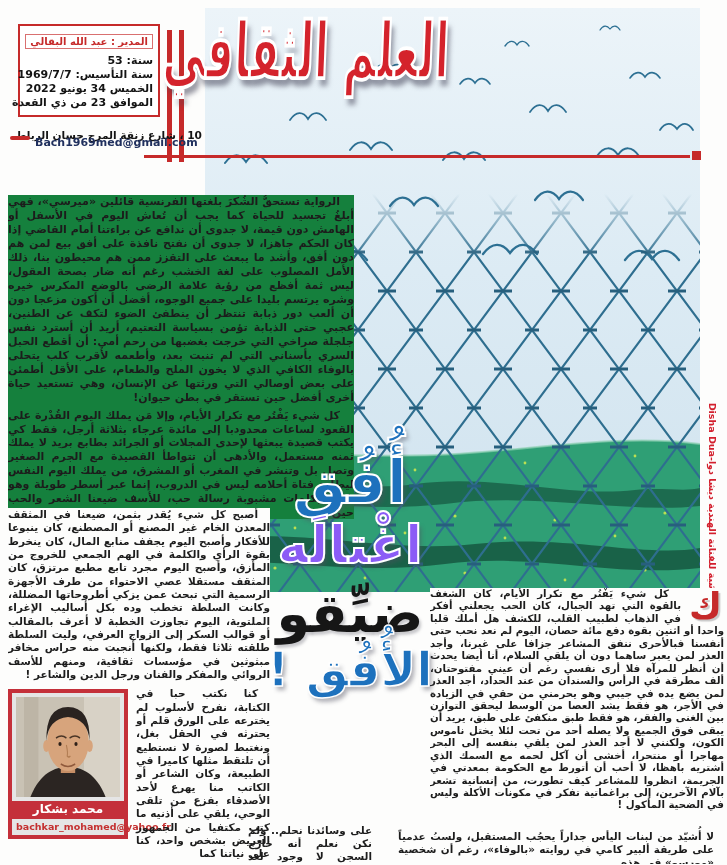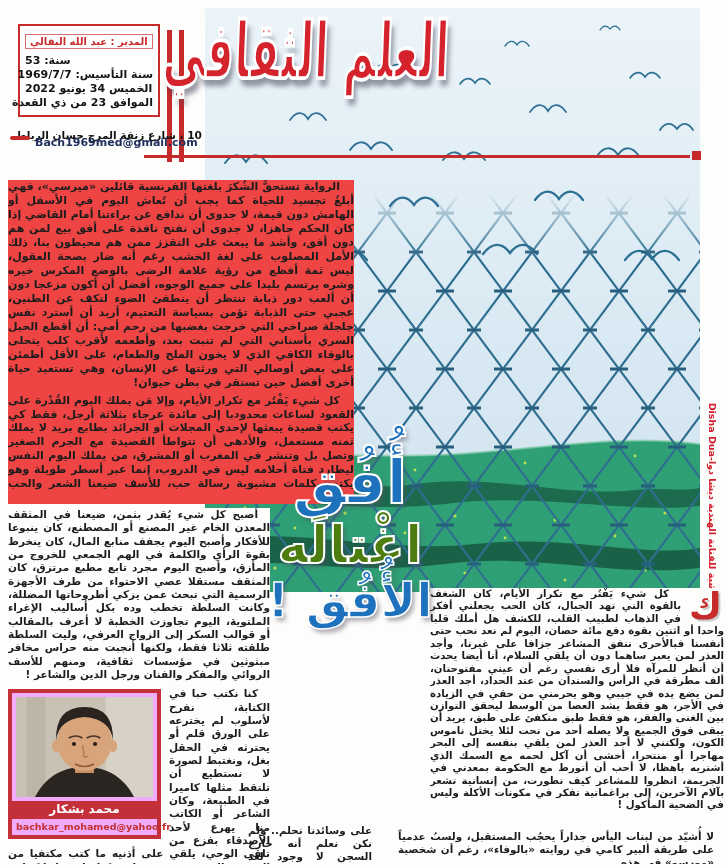--- a/index.html
+++ b/index.html
@@ -5,21 +5,21 @@
   html,body{margin:0;padding:0;}
   body{
     width:727px;height:865px;position:relative;background:#fdfdfc;
     font-family:"DejaVu Sans","Liberation Sans",sans-serif;
     direction:rtl;overflow:hidden;color:#1c1c1c;
   }
   
   .info-box{
     position:absolute;left:18px;top:24px;width:142px;
     border:2px solid #c62a2a;background:#fff;padding:4px 5px 5px;
-    text-align:left;box-sizing:border-box;z-index:7;
+    text-align:right;box-sizing:border-box;z-index:7;
   }
   .director{
     display:inline-block;color:#c62a2a;font-weight:bold;font-size:10px;
     border:1px solid #d97070;padding:1px 4px;margin-bottom:4px;white-space:nowrap;
   }
   .info-line{font-weight:bold;font-size:11px;color:#141414;margin:1px 0;white-space:nowrap;}
   .vbar{position:absolute;top:30px;width:5px;height:132px;background:#c62a2a;z-index:7;}
   .vbar.b1{left:167px;}  .vbar.b2{left:179px;}
   .address-line{
     position:absolute;left:4px;top:129px;width:198px;text-align:right;
@@ -45,41 +45,41 @@
   .artwork{position:absolute;left:205px;top:8px;width:495px;height:584px;z-index:1;}
   .credit{
     position:absolute;left:564px;top:510px;width:292px;height:16px;z-index:3;
     transform:rotate(90deg);transform-origin:center;
     color:#d3202e;font-weight:bold;font-size:9.5px;text-align:center;white-space:nowrap;
   }
   
   .headline{position:absolute;left:252px;top:452px;width:196px;z-index:6;text-align:center;}
   .hw{font-weight:bold;line-height:1.02;-webkit-text-stroke:2px #fff;text-shadow:3px 4px 4px rgba(80,80,95,.45);}
   .hw1{color:#1d71bd;font-size:60px;}
-  .hw2{color:#4d7c0f;font-size:52px;margin-top:6px;}
+  .hw2{color:#8b5cf6;font-size:52px;margin-top:6px;}
   .hw3{color:#161616;font-size:54px;margin-top:14px;-webkit-text-stroke:0;text-shadow:2px 3px 3px rgba(120,120,130,.4);}
   .hw4{color:#1d71bd;font-size:48px;margin-top:4px;-webkit-text-stroke:1.5px #fff;}
   
   .body-text{font-size:11px;font-weight:700;line-height:1.27;text-align:justify;color:#1c1c1c;}
-  .col-left-top{position:absolute;left:8px;top:180px;width:346px;height:324px;background:#ef4444;z-index:4;overflow:hidden;}
+  .col-left-top{position:absolute;left:8px;top:195px;width:346px;height:324px;background:#15803d;z-index:4;overflow:hidden;}
   .col-left-top p{margin:0 0 4px;text-indent:14px;}
   .col-left-bottom{position:absolute;left:8px;top:508px;width:262px;height:356px;background:#fdfdfc;z-index:4;overflow:hidden;font-size:10.5px;}
   .col-left-bottom p{margin:0 0 6px;text-indent:12px;}
   .col-mid-bottom{position:absolute;left:240px;top:816px;width:140px;height:48px;z-index:5;overflow:hidden;font-size:10.4px;}
   .col-right{position:absolute;left:430px;top:588px;width:294px;height:234px;background:#fdfdfc;z-index:4;overflow:hidden;font-size:10.2px;line-height:1.22;}
   .col-right-p2{position:absolute;left:390px;top:822px;width:332px;height:42px;z-index:5;overflow:hidden;font-size:10.4px;}
   .col-right-p2 p,.col-mid-bottom p{margin:8px;}
   .col-right p{margin:0;text-indent:12px;}
   .dropcap{
     float:right;color:#c62a2a;font-size:36px;font-weight:bold;line-height:.9;
     margin:2px 2px 2px 8px;text-shadow:2px 2px 1px #c9c9c9;
   }
   
   .photo-frame{
-    float:left;width:153px;border:4px solid #c4303a;background:#f0abfc;
+    float:left;width:120px;border:4px solid #c4303a;background:#e5e5e5;
     padding:4px 4px 2px;margin:2px 8px 0 0;box-sizing:border-box;
   }
   .photo{width:100%;height:100px;display:block;}
   .photo-caption{
     background:#c4303a;color:#fff;font-weight:bold;text-align:center;
     font-size:12px;padding:1px 0;margin:4px -4px 0;
   }
   .photo-email{color:#c43030;font-weight:bold;text-align:center;font-size:9.5px;direction:ltr;padding-top:2px;}
 </style>
 </head>
@@ -177,20 +177,21 @@
   <span class="masthead-email">Bach1969med@gmail.com</span>
 </div>
 <div class="red-rule"></div>
 <div class="rule-dot"></div>
 
 <div class="paper-title">العلم الثقافي</div>
 
 <div class="headline">
   <div class="hw hw1">أُفُق</div>
   <div class="hw hw2">اغْتالَه</div>
+  <div class="hw hw3">ضيِّقو</div>
   <div class="hw hw4">الأُفُق !</div>
 </div>
 
 <div class="col-left-top body-text">
   <p>الرواية تستحقُّ الشُكرَ بلغتها الفرنسية قائلين «ميرسي»، فهي أبلغُ تجسيد للحياة كما يجب أن تُعاش اليوم في الأسفل أو الهامش دون قيمة، لا جدوى أن ندافع عن براءتنا أمام القاضي إذا كان الحكم جاهزا، لا جدوى أن نفتح نافذة على أفق بيع لمن هم دون أفق، وأشد ما يبعث على التقزز ممن هم محيطون بنا، ذلك الأمل المصلوب على لغة الخشب رغم أنه ضار بصحة العقول، ليس ثمة أفظع من رؤية علامة الرضى بالوضع المكرس خيره وشره يرتسم بليدا على جميع الوجوه، أفضل أن أكون مزعجا دون أن ألعب دور ذبابة تنتظر أن ينطفئ الضوء لتكف عن الطنين، عجبي حتى الذبابة تؤمن بسياسة التعتيم، أريد أن أسترد نفس جلجلة صراخي التي خرجت بغضبها من رحم أمي: أن أقطع الحبل السري بأسناني التي لم تنبت بعد، وأطعمه لأقرب كلب يتحلى بالوفاء الكافي الذي لا يخون الملح والطعام، على الأقل أطمئن على بعض أوصالي التي ورثتها عن الإنسان، وهي تستعيد حياة أخرى أفضل حين تستقر في بطن حيوان!</p>
   <p>كل شيء يَفْتُر مع تكرار الأيام، وإلا مَن يملك اليوم القُدْرة على القعود لساعات محدودبا إلى مائدة عرجاء بثلاثة أرجل، فقط كي يكتب قصيدة يبعثها لإحدى المجلات أو الجرائد بطابع بريد لا يملك ثمنه مستعمل، والأدهى أن تتواطأ القصيدة مع الجرم الصغير وتصل بل وتنشر في المغرب أو المشرق، من يملك اليوم النفس ليطارد فتاة أحلامه ليس في الدروب، إنما عبر أسطر طويلة وهو يكتب بكلمات مشبوبة رسالة حب، للأسف ضيعنا الشعر والحب حين</p>
 </div>
 
 <div class="col-left-bottom body-text">
   <p>أصبح كل شيء يُقدر بثمن، ضيعنا في المثقف المعدن الخام غير المصنع أو المصطنع، كان ينبوعا للأفكار وأصبح اليوم يجفف منابع المال، كان ينخرط بقوة الرأي والكلمة في الهم الجمعي للخروج من المأزق، وأصبح اليوم مجرد تابع مطبع مرتزق، كان المثقف مستقلا عصي الاحتواء من طرف الأجهزة الرسمية التي تبحث عمن يزكي أطروحاتها المضللة، وكانت السلطة تخطب وده بكل أساليب الإغراء الملتوية، اليوم تجاوزت الخطبة لا أعرف بالمقالب أو قوالب السكر إلى الزواج العرفي، وليت السلطة طلقته ثلاثا فقط، ولكنها أنجبت منه حراس مخافر مبثوثين في مؤسسات ثقافية، ومنهم للأسف الروائي والمفكر والفنان ورجل الدين والشاعر !</p>

